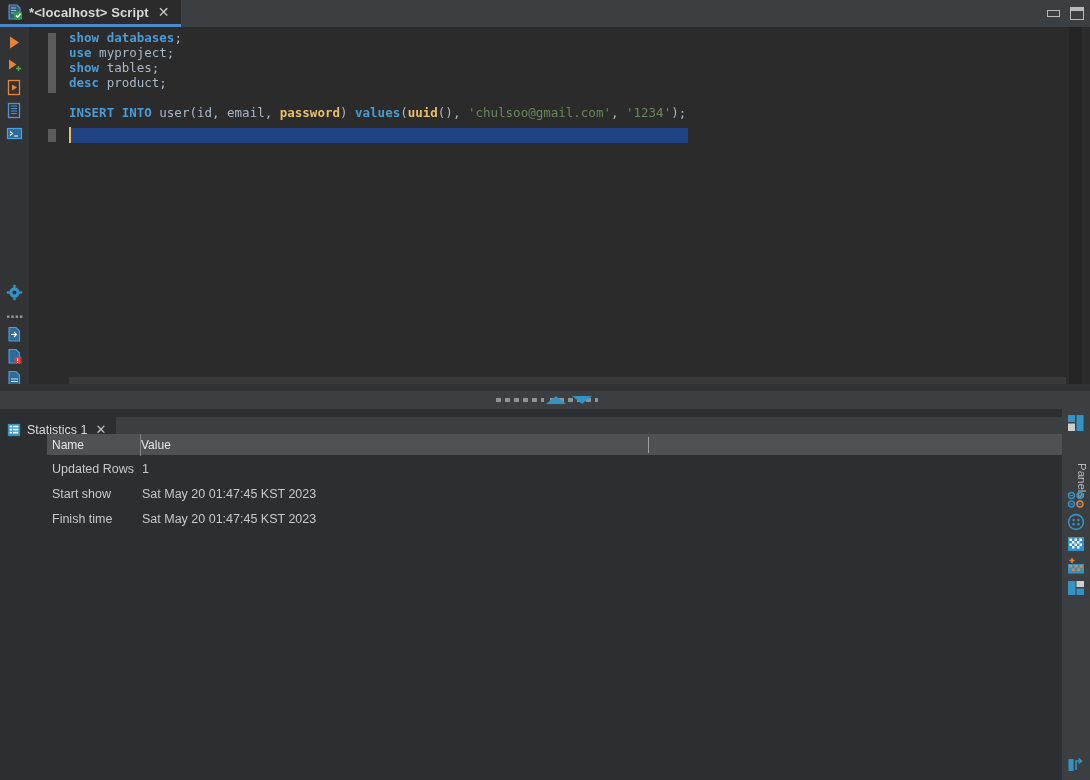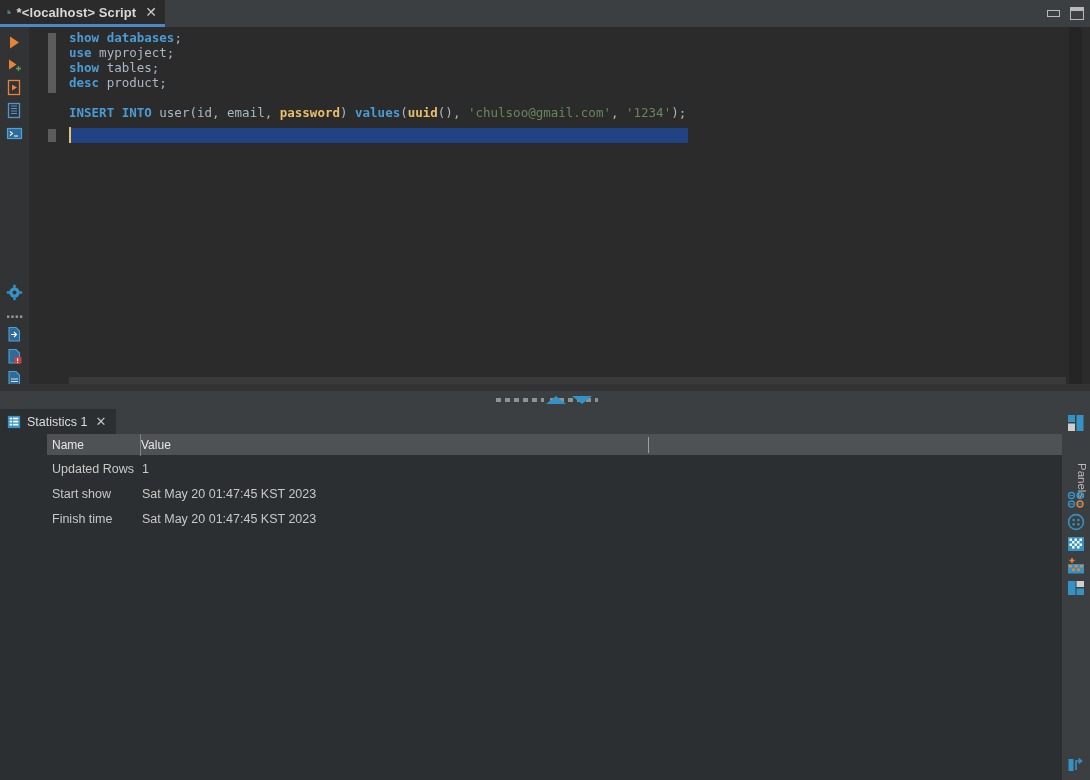--- a/index.html
+++ b/index.html
@@ -125,21 +125,21 @@
     border-left: 10px solid transparent; border-right: 10px solid transparent;
     border-top: 8px solid #3592c4;
   }
 
   
   .stats {
     position: absolute; left: 0; top: 409px; width: 1090px; height: 371px;
     background: #2b2f31;
   }
   .stats-tabbar {
-    position: absolute; left: 0; top: 0; width: 1090px; height: 25px;
+    position: absolute; left: 0; top: 8px; width: 1090px; height: 25px;
     background: #3c3f41;
   }
   .stats-tab {
     position: absolute; left: 0; top: 0; height: 25px;
     display: flex; align-items: center; gap: 6px; padding: 0 10px 0 7px;
     background: #2b2f31;
   }
   .stats-tab-title { color: #dcdcdc; font-size: 12.5px; white-space: nowrap; }
   .stats-tab-close { color: #c0c0c0; font-size: 13px; margin-left: 2px; cursor: pointer; }
 
@@ -179,21 +179,21 @@
   }
   .rs-ico { position: absolute; left: 5px; width: 18px; height: 18px; cursor: pointer; }
   .rs-bottom { position: absolute; left: 5px; bottom: 6px; width: 18px; height: 18px; cursor:pointer; }
 </style>
 </head>
 <body>
 
 <div id="app">
 
   <div class="titlebar">
-    <div class="tab" id="editor-tab" style="width: 165px;">
+    <div class="tab" id="editor-tab" style="width: 181px;">
       <svg class="tab-ico" viewBox="0 0 16 16">
         <path d="M2 1h8l3 3v11H2z" fill="#3c5a73" stroke="#5394d0" stroke-width="1.1"></path>
         <path d="M4 4h5M4 6.5h5M4 9h4" stroke="#8fb8dd" stroke-width="1"></path>
         <rect x="7" y="7.5" width="8" height="8" rx="1" fill="#2b9b4e"></rect>
         <path d="M9 11.4l1.6 1.7 3-3.4" stroke="#ffffff" stroke-width="1.5" fill="none"></path>
       </svg>
       <span class="tab-title">*&lt;localhost&gt; Script</span>
       <span class="tab-close">✕</span>
     </div>
     <div class="win-btns">

